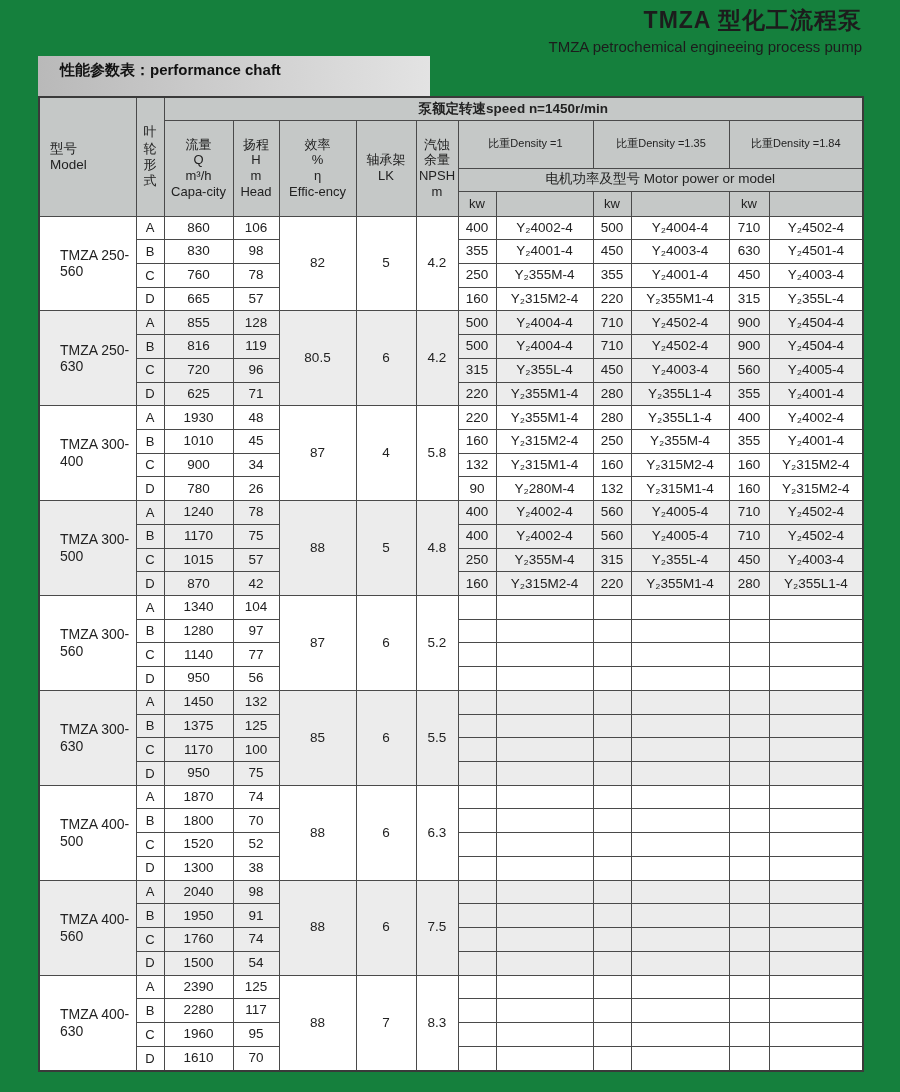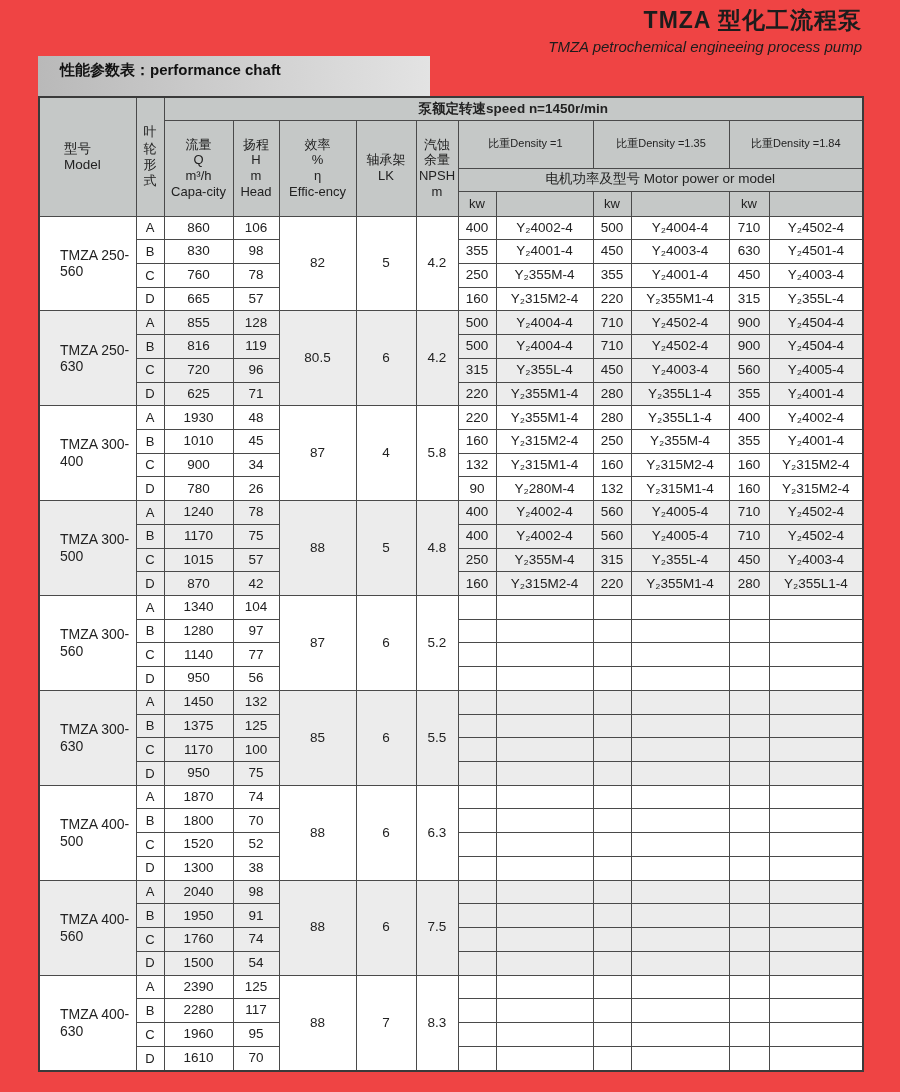--- a/index.html
+++ b/index.html
@@ -1,43 +1,43 @@
 <!DOCTYPE html>
 <html><head>
 <meta charset="utf-8">
 <style>
   * { box-sizing: border-box; margin: 0; padding: 0; }
   html,body { background:#fff; }
   body { font-family: "Liberation Sans", "DejaVu Sans", sans-serif; color:#2b2b2b; }
-  .page { position:relative; width:900px; height:1092px; background:#ef4444; overflow:hidden; }
+  .page { position:relative; width:900px; height:1092px; background:#15803d; overflow:hidden; }
 
   
   .title-block { position:absolute; top:5px; right:38px; text-align:right; }
   .title-cn { font-size:23px; font-weight:bold; letter-spacing:1px; color:#1c1c1c; }
-  .title-en { font-size:15px; color:#1c1c1c; margin-top:2px;font-style:italic; }
+  .title-en { font-size:15px; color:#1c1c1c; margin-top:2px; }
 
   
   .section-bar { position:absolute; top:56px; left:38px; width:392px; height:42px;
                  background:linear-gradient(to right,#b9b9b9,#e3e3e3);
                  font-size:15px; font-weight:bold; line-height:27px; padding-left:22px; color:#111; }
 
   
   .perf-table { position:absolute; top:96px; left:38px; width:824px; height:976px;
                 border-collapse:collapse; table-layout:fixed; }
   .perf-table td { border:1px solid #4a4a4a; font-size:13px; text-align:center; vertical-align:middle;
                    overflow:hidden; white-space:pre-line; line-height:1.2; padding:0; }
   .perf-table { border:2px solid #3a3a3a; }
 
   
   .perf-table thead td { background:#c5c8c7; color:#222; }
   tr.h1 { height:23px; }
   tr.h2 { height:48px;margin-left:37px; }
   tr.h3 { height:23px; }
   tr.h4 { height:25px; }
-  td.model-h { text-align:left; padding-left:24px; font-size:13.5px; }
+  td.model-h { text-align:left; padding-left:10px; font-size:13.5px; }
   td.imp-h { line-height:1.25; font-size:13px; }
   td.speed-h { font-size:13.5px;font-weight:bold; }
   td.density-h { font-size:11px; }
   td.motor-h { font-size:13.5px;margin-left:48px; }
   td.kw-h { font-size:13px; }
 
   
   .perf-table tbody td { background:#fff; font-size:13.5px; color:#222; }
   .perf-table tbody td.shade { background:#ececec; }
   .perf-table tbody td.model { text-align:left; padding-left:20px; font-size:14px; }

